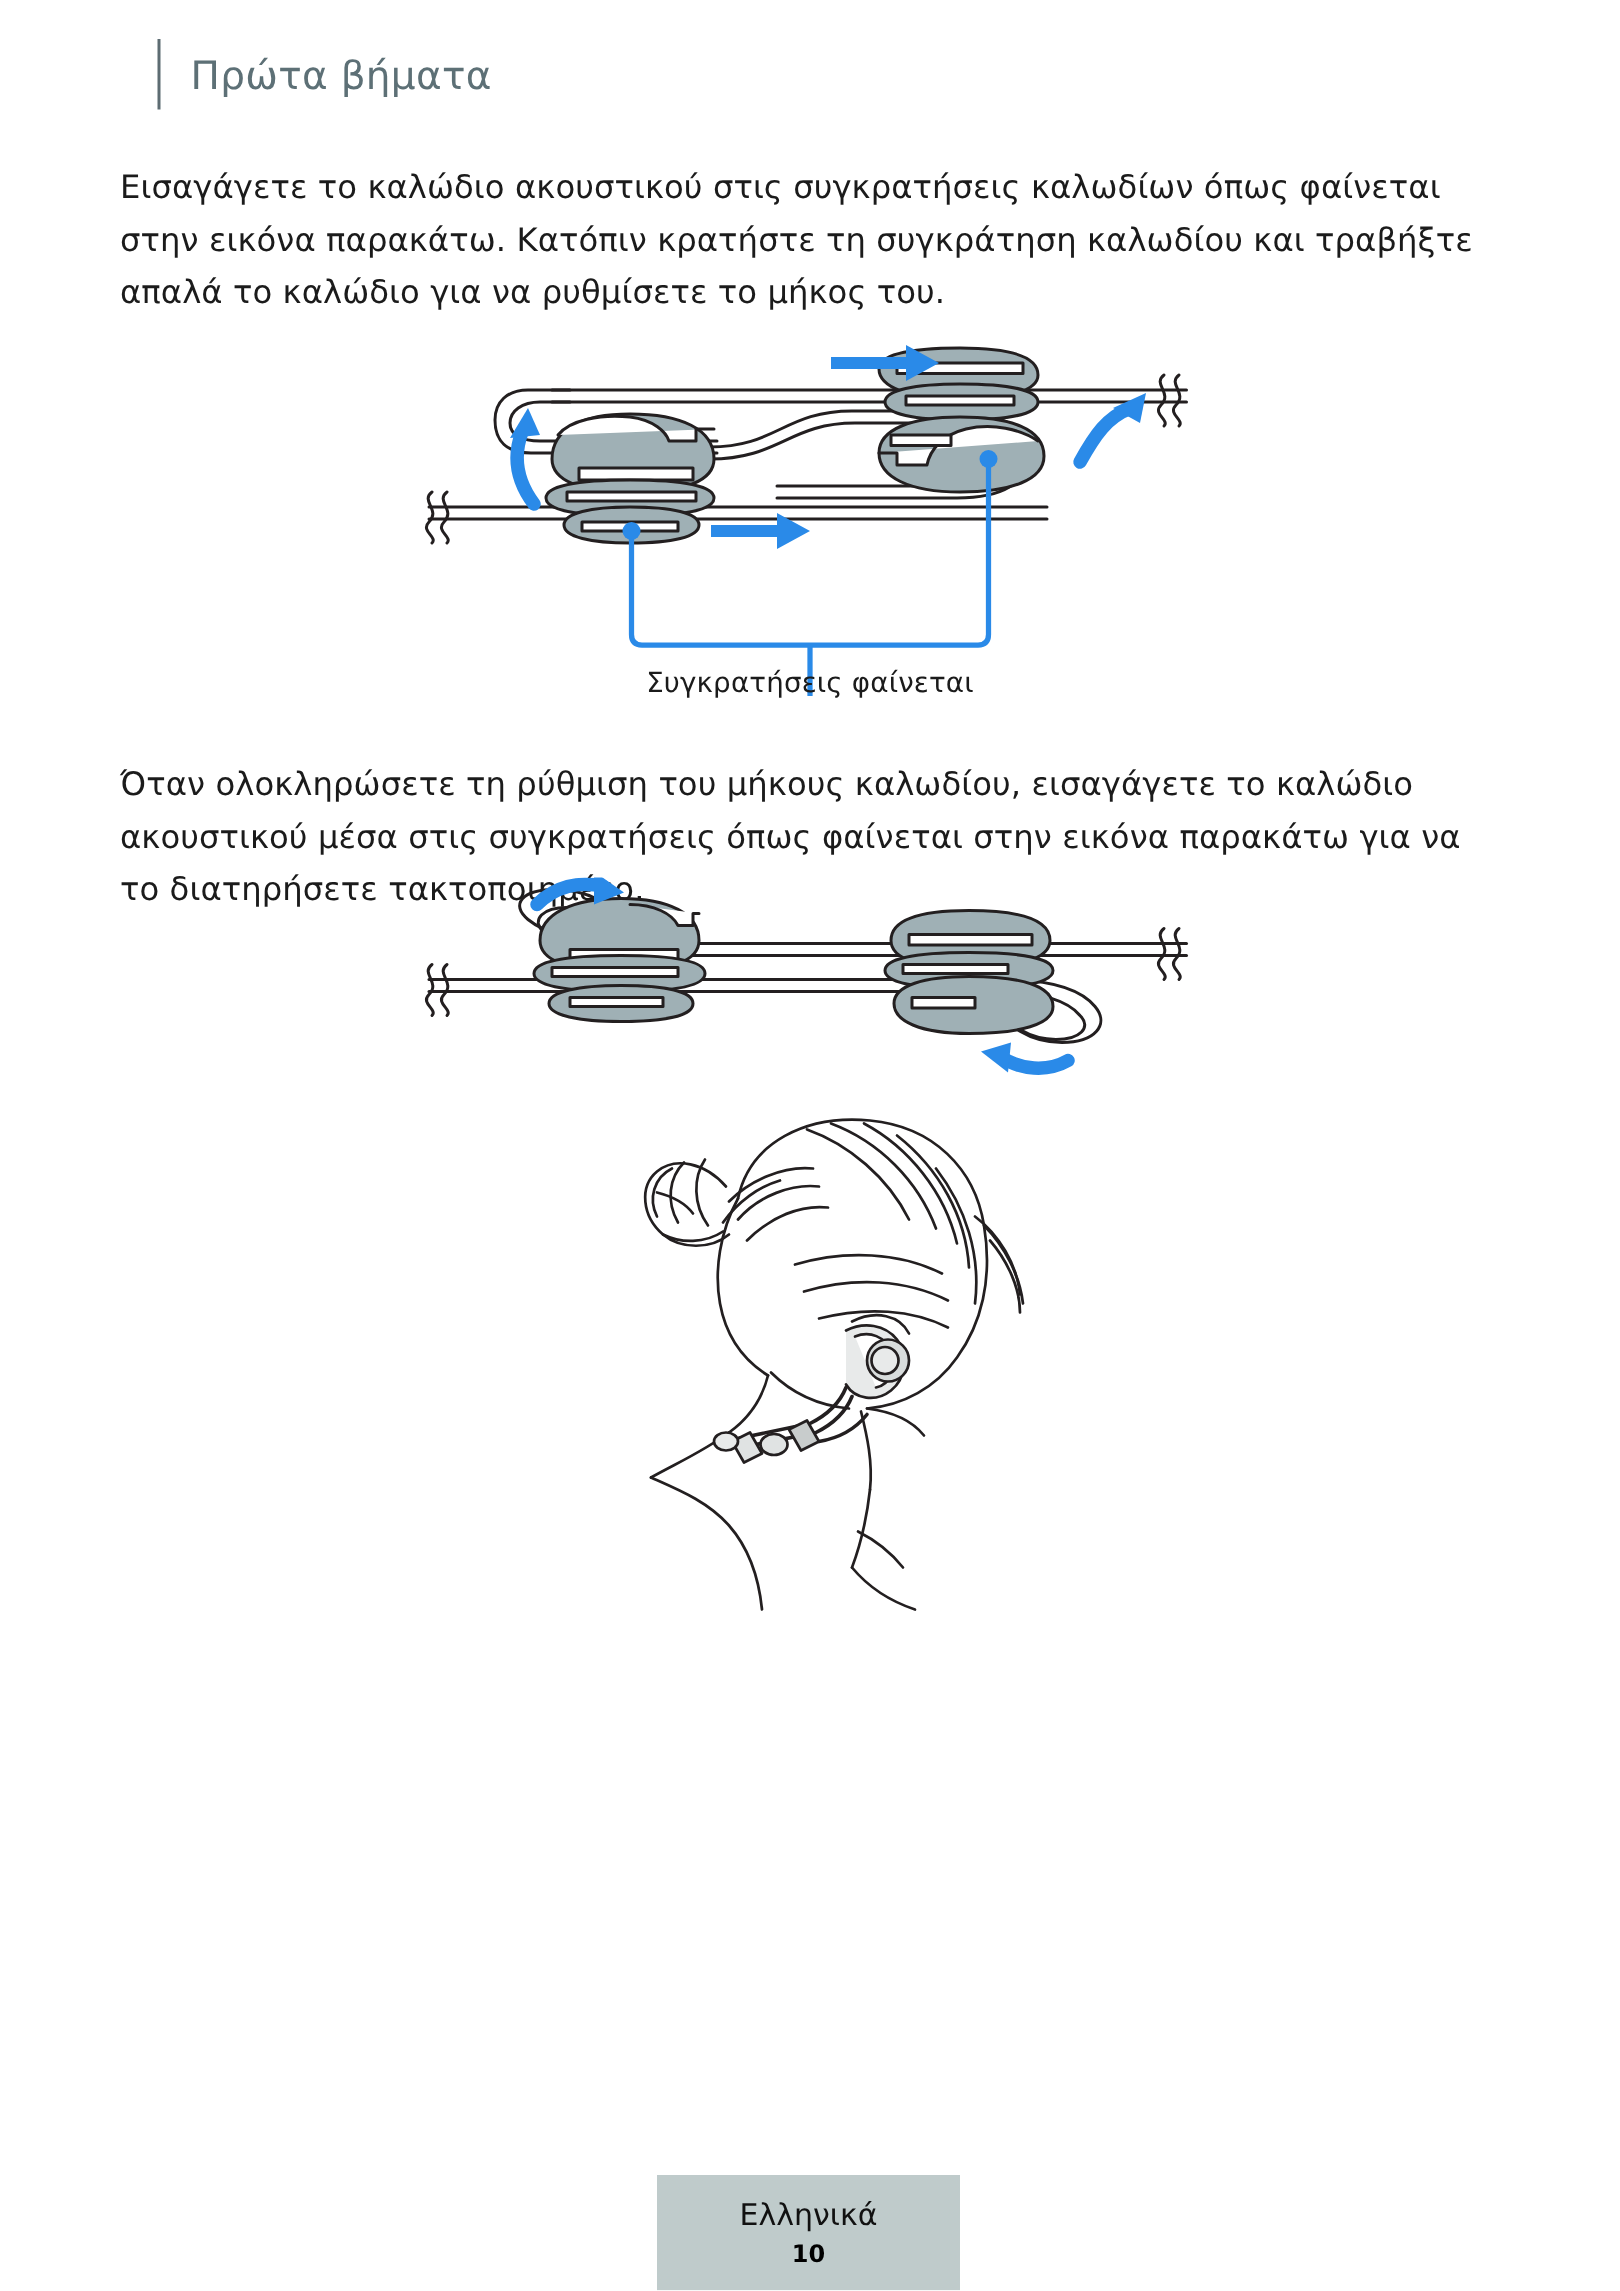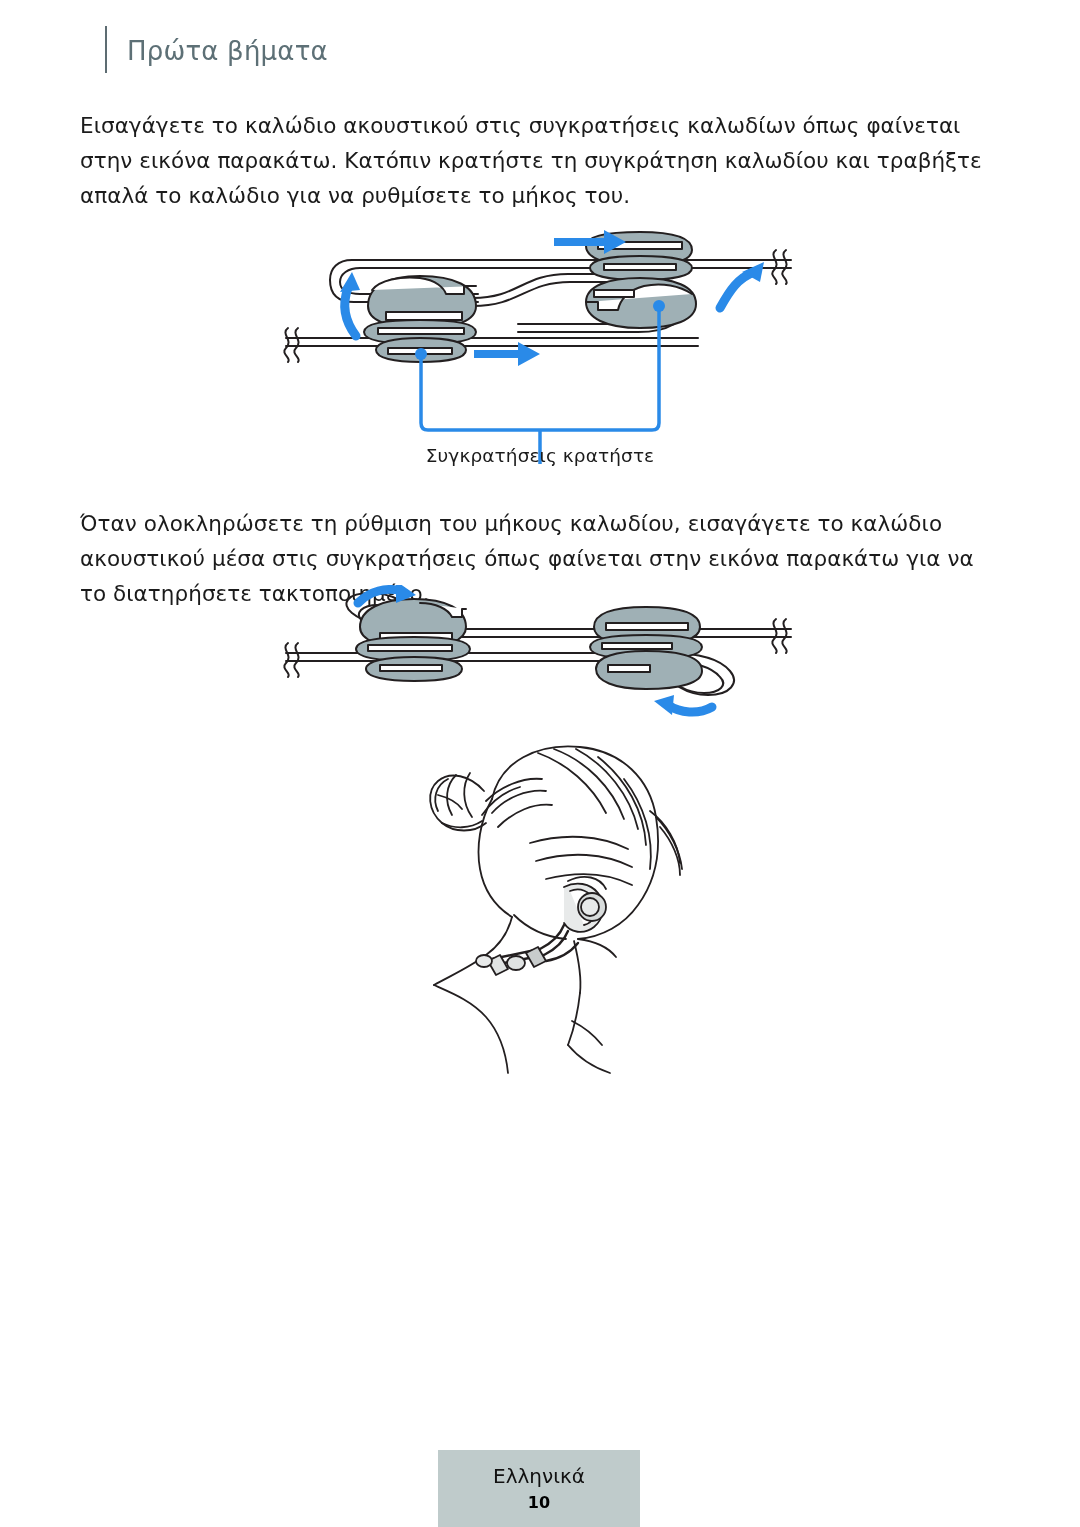--- a/index.html
+++ b/index.html
@@ -199,21 +199,21 @@
 
       <g stroke="#2a8ae8" stroke-width="3.5" fill="none">
         <path d="M153 126 L153 195 Q153 202 160 202 L384 202 Q391 202 391 195 L391 78"></path>
         <path d="M272 202 L272 236"></path>
       </g>
       <circle cx="153" cy="126" r="6" fill="#2a8ae8"></circle>
       <circle cx="391" cy="78" r="6" fill="#2a8ae8"></circle>
     </svg>
   </div>
 
-  <div class="fig-caption">Συγκρατήσεις κρατήστε</div>
+  <div class="fig-caption">Συγκρατήσεις φαίνεται</div>
 
   <div class="para para-2">Όταν ολοκληρώσετε τη ρύθμιση του μήκους καλωδίου, εισαγάγετε το καλώδιο ακουστικού μέσα στις συγκρατήσεις όπως φαίνεται στην εικόνα παρακάτω για να το διατηρήσετε τακτοποιημένο.</div>
 
   <div class="figure fig-tucked">
     <svg width="544" height="140" viewBox="0 0 544 140">
       <g fill="none" stroke="#231f20" stroke-width="2" stroke-linecap="round" stroke-linejoin="round">
 
         <path d="M150 44 L523 44"></path>
         <path d="M150 52 L523 52"></path>
 

